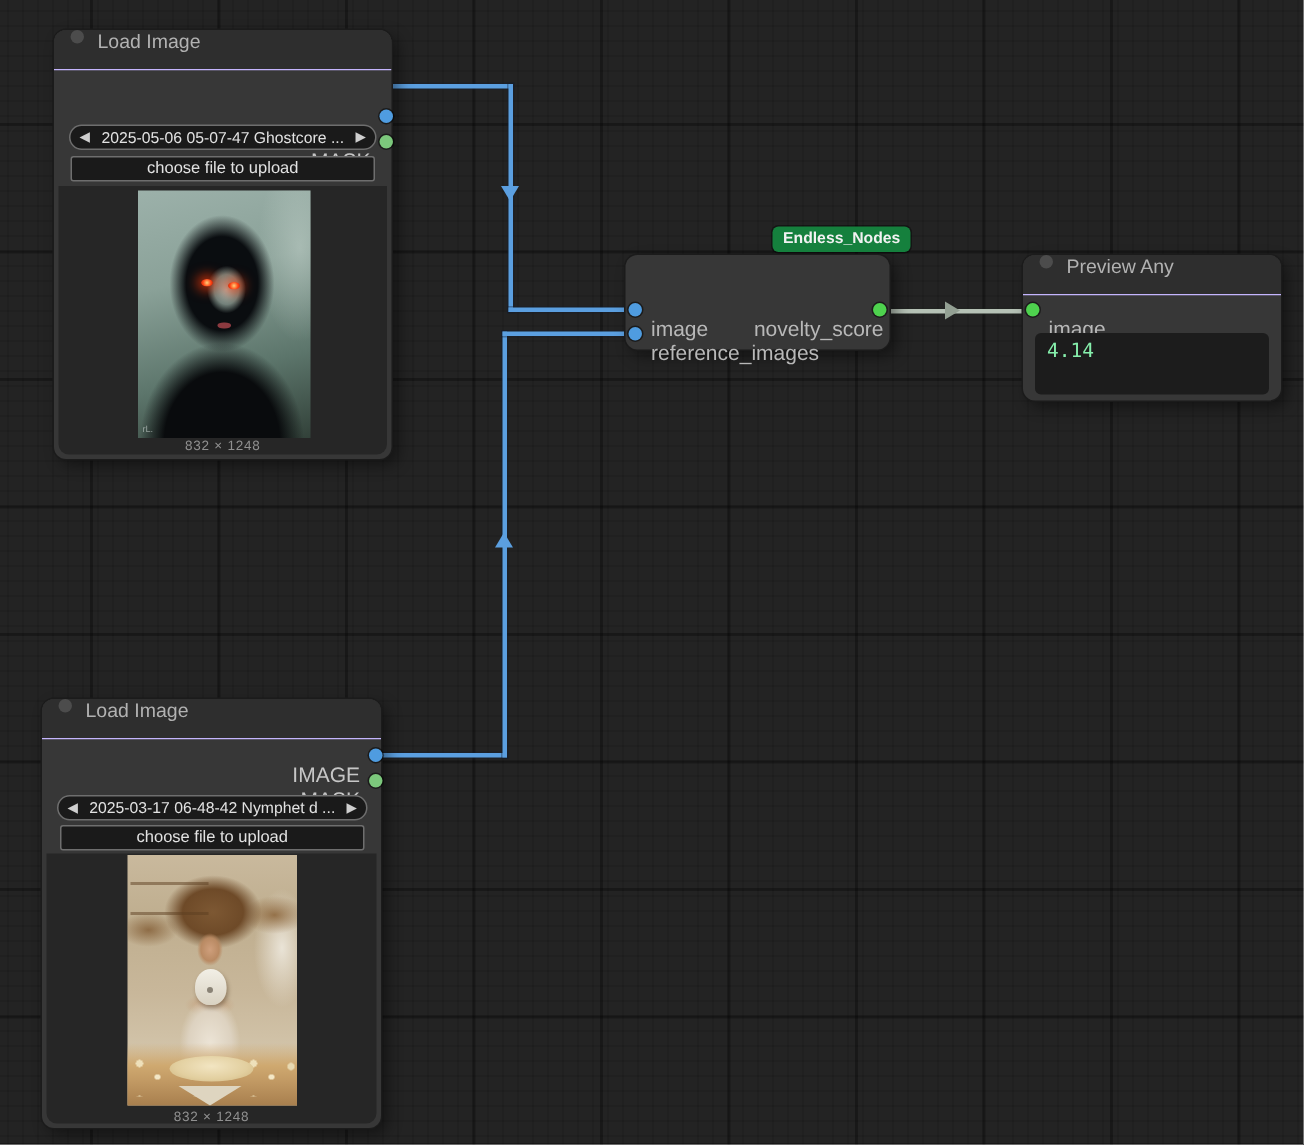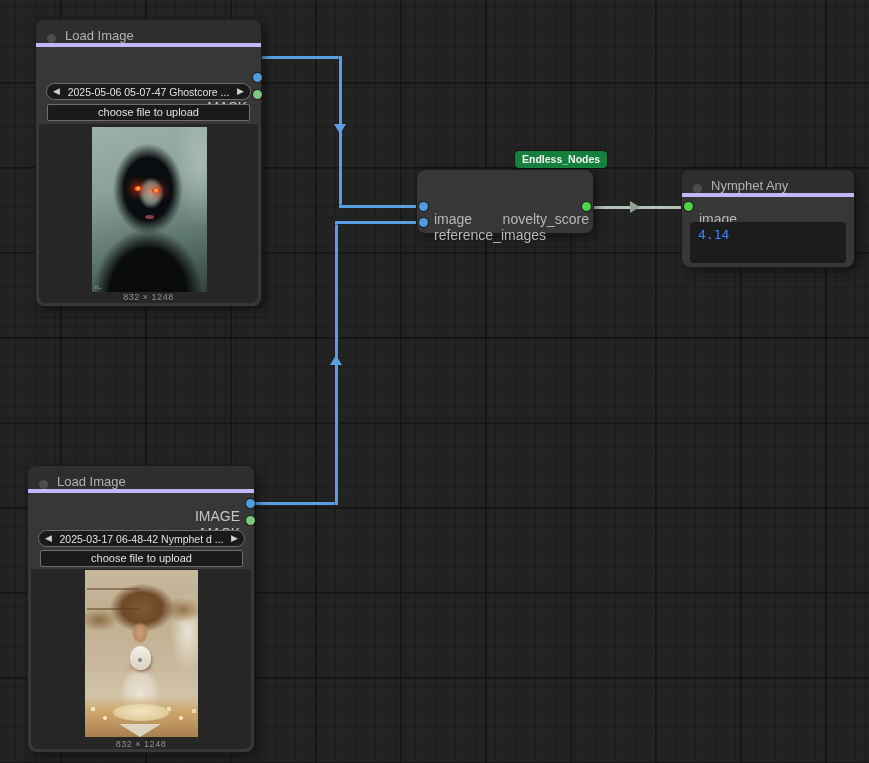--- a/index.html
+++ b/index.html
@@ -27,22 +27,22 @@
   .arr-up   { border-left:6px solid transparent; border-right:6px solid transparent; border-bottom:10px solid #5b9fe0; }
   .arr-right{ border-top:6px solid transparent; border-bottom:6px solid transparent; border-left:10px solid #93a093; }
 
   
   .node {
     position:absolute; background:#373737; border-radius:8px;
     box-shadow:0 0 0 1px #1b1b1b, 4px 4px 10px rgba(0,0,0,0.45);
   }
   .node-header {
     height:27px; background:#2e2e2e; border-radius:8px 8px 0 0;
-    display:flex; align-items:flex-end; gap:9px; padding:0 11px;
-    border-bottom:4px solid #c4b5fd;
+    display:flex; align-items:flex-start; gap:9px; padding:0 11px;
+    border-bottom:1px solid #c4b5fd;
   }
   .hdot { width:9px; height:9px; border-radius:50%; background:#4c4c4c; flex:0 0 auto; }
   .node-title { color:#b2b2b2; font-size:13px; white-space:nowrap; }
 
   .slot-dot {
     position:absolute; width:9px; height:9px; border-radius:50%;
     box-shadow:0 0 0 1px rgba(0,0,0,0.5);
   }
   .sd-blue  { background:#4f9ce0; }
   .sd-green { background:#7cc87c; }
@@ -121,21 +121,21 @@
   
   .badge {
     position:absolute; top:-19px; left:98px; height:17px;
     background:#15803d; border-radius:4px; padding:2px 7px;
     color:#f2f2f2; font-size:10.5px; font-weight:bold; white-space:nowrap;
     box-shadow:0 0 0 1px rgba(0,0,0,0.4);
   }
   .value-box {
     position:absolute; left:8px; right:8px; top:52px; height:41px;
     background:#1c1c1c; border-radius:4px; padding:5px 8px;
-    font-family:"DejaVu Sans Mono", monospace; font-size:13px; color:#3b82f6;
+    font-family:"DejaVu Sans Mono", monospace; font-size:13px; color:#86efac;
   }
 </style>
 </head>
 <body>
 
 <div class="canvas">
 
   <div class="wseg wblue" style="left:257px;top:56px;width:85px;height:3px"></div>
   <div class="wseg wblue" style="left:339px;top:56px;width:3px;height:152px"></div>
   <div class="wseg wblue" style="left:339px;top:205px;width:85px;height:3px"></div>
@@ -211,20 +211,20 @@
     <span class="slot-label lower" style="left:17px;top:30px">image</span>
     <span class="slot-dot sd-blue" style="left:2px;top:48px"></span>
     <span class="slot-label lower" style="left:17px;top:46px">reference_images</span>
     <span class="slot-label lower out" style="right:4px;top:30px">novelty_score</span>
     <span class="slot-dot sd-bright" style="right:2px;top:32px"></span>
   </div>
 
   <div class="node" style="left:682px;top:170px;width:172px;height:97px">
     <div class="node-header">
       <span class="hdot"></span>
-      <span class="node-title">Nymphet Any</span>
+      <span class="node-title">Preview Any</span>
     </div>
     <span class="slot-dot sd-bright" style="left:2px;top:32px"></span>
     <span class="slot-label lower" style="left:17px;top:30px">image</span>
     <div class="value-box">4.14</div>
   </div>
 
 </div>
 
 </body></html>

